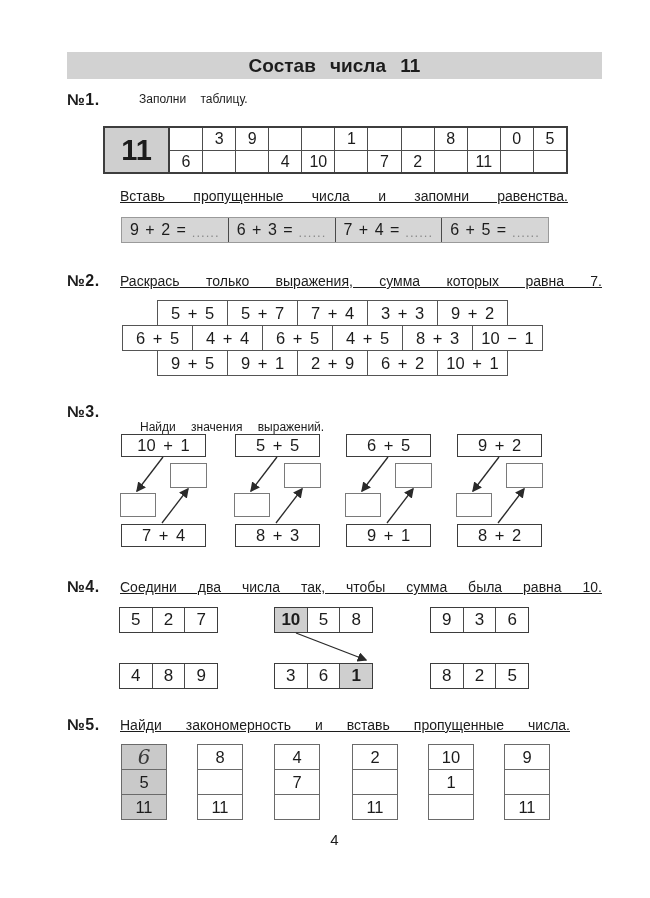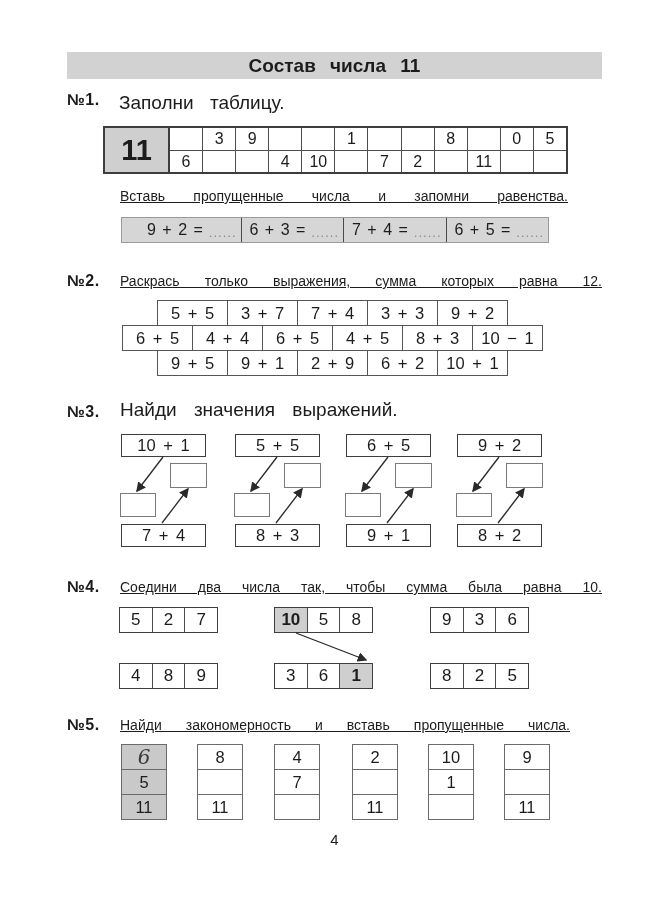--- a/index.html
+++ b/index.html
@@ -7,38 +7,38 @@
          font-family:"Liberation Sans","DejaVu Sans",sans-serif; color:#1c1c1c; }
   .abs { position:absolute; }
 
   
   .title-bar { left:67px; top:52px; width:535px; height:27px; background:#d2d2d2;
                font-weight:bold; font-size:19px; line-height:27px; text-align:center;
                word-spacing:9px; }
 
   
   .num-label { font-weight:bold; font-size:16px; letter-spacing:0.5px; }
-  .task { font-size:19px; white-space:nowrap; }
+  .task { font-size:12px; white-space:nowrap;margin-left:20px; }
   .task-j { font-size:14px; text-align:justify; text-align-last:justify;text-decoration:underline; }
 
   
   .t1 { left:103px; top:126px; width:465px; height:48px; border:2px solid #3d3d3d; display:flex; }
   .t1-head { width:65px; background:#cfcfcf; border-right:2px solid #3d3d3d;
              display:flex; align-items:center; justify-content:center;
              font-weight:bold; font-size:29px; }
   .t1-grid { flex:1; display:flex; flex-direction:column; }
   .t1-row { flex:1; display:flex; }
   .t1-cell { flex:1; border-left:1px solid #4d4d4d; display:flex; align-items:center;
              justify-content:center; font-size:16px; }
   .t1-cell:first-child { border-left:none; }
   .t1-row2 .t1-cell { border-top:1px solid #4d4d4d; }
 
   
   .eq-bar { left:121px; top:217px; width:428px; height:26px; background:#d6d6d6;
-            border:1px solid #9a9a9a; display:flex;padding-left:17px; }
+            border:1px solid #9a9a9a; display:flex; }
   .eq-cell { flex:1; border-left:1px solid #4a4a4a; display:flex; align-items:center;
              padding-left:8px; font-size:16px; word-spacing:2px; }
   .eq-cell:first-child { border-left:none; }
   .dots { color:#8a8a8a; font-size:13px; letter-spacing:1px; margin-left:6px; padding-top:5px; }
 
   
   .e2row { position:absolute; display:flex; height:26px; }
   .e2cell { width:71px; border:1px solid #555555; margin-left:-1px; background:#ffffff;
             display:flex; align-items:center; justify-content:center; font-size:16.5px;
             word-spacing:3px; }
@@ -138,25 +138,25 @@
       <span>7 + 4 =</span>
       <span class="dots">......</span>
     </div>
   <div class="eq-cell">
       <span>6 + 5 =</span>
       <span class="dots">......</span>
     </div>
 </div>
 
 <div class="abs num-label" style="left:67px;top:272px">№2.</div>
-<div class="abs task-j" style="left:120px;top:273px;width:482px">Раскрась только выражения, сумма которых равна 12.</div>
+<div class="abs task-j" style="left:120px;top:273px;width:482px">Раскрась только выражения, сумма которых равна 7.</div>
 
 <div class="e2row" style="left:157px;top:300px">
   <div class="e2cell">5 + 5</div>
-  <div class="e2cell">3 + 7</div>
+  <div class="e2cell">5 + 7</div>
   <div class="e2cell">7 + 4</div>
   <div class="e2cell">3 + 3</div>
   <div class="e2cell">9 + 2</div>
 </div>
 <div class="e2row" style="left:122px;top:325px">
   <div class="e2cell">6 + 5</div>
   <div class="e2cell">4 + 4</div>
   <div class="e2cell">6 + 5</div>
   <div class="e2cell">4 + 5</div>
   <div class="e2cell">8 + 3</div>
@@ -164,21 +164,21 @@
 </div>
 <div class="e2row" style="left:157px;top:350px">
   <div class="e2cell">9 + 5</div>
   <div class="e2cell">9 + 1</div>
   <div class="e2cell">2 + 9</div>
   <div class="e2cell">6 + 2</div>
   <div class="e2cell">10 + 1</div>
 </div>
 
 <div class="abs num-label" style="left:67px;top:403px">№3.</div>
-<div class="abs task" style="left:120px;top:399px;word-spacing:12px">Найди значения выражений.</div>
+<div class="abs task" style="left:120px;top:420px;word-spacing:12px">Найди значения выражений.</div>
 
 <div class="g3" style="left:116px">
   <div class="expr top">10 + 1</div>
   <div class="ans right"></div>
   <div class="ans left"></div>
   <div class="expr bot">7 + 4</div>
   <svg width="95" height="122">
     <line x1="47" y1="27" x2="21" y2="61" stroke="#2a2a2a" stroke-width="1.3" marker-end="url(#arr)"></line>
     <line x1="46" y1="93" x2="72" y2="59" stroke="#2a2a2a" stroke-width="1.3" marker-end="url(#arr)"></line>
   </svg>

